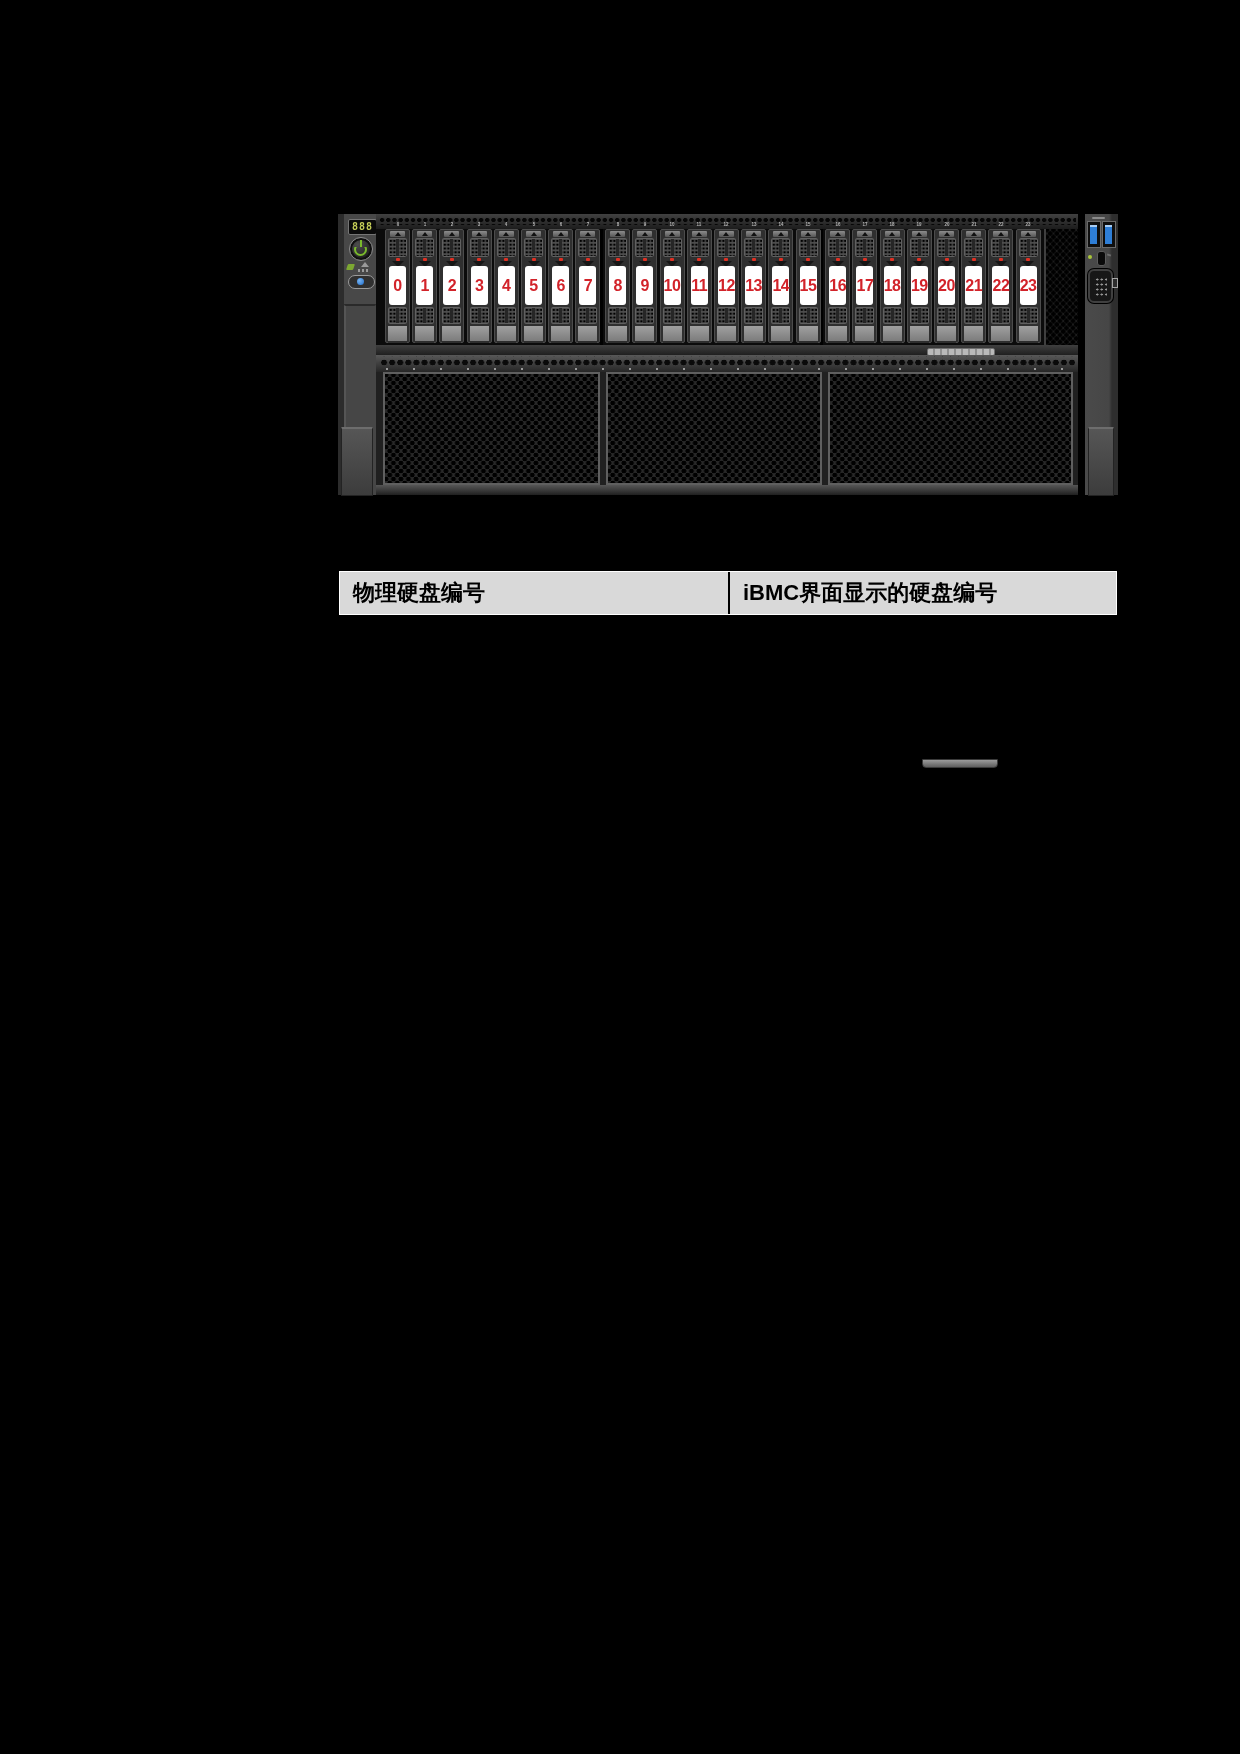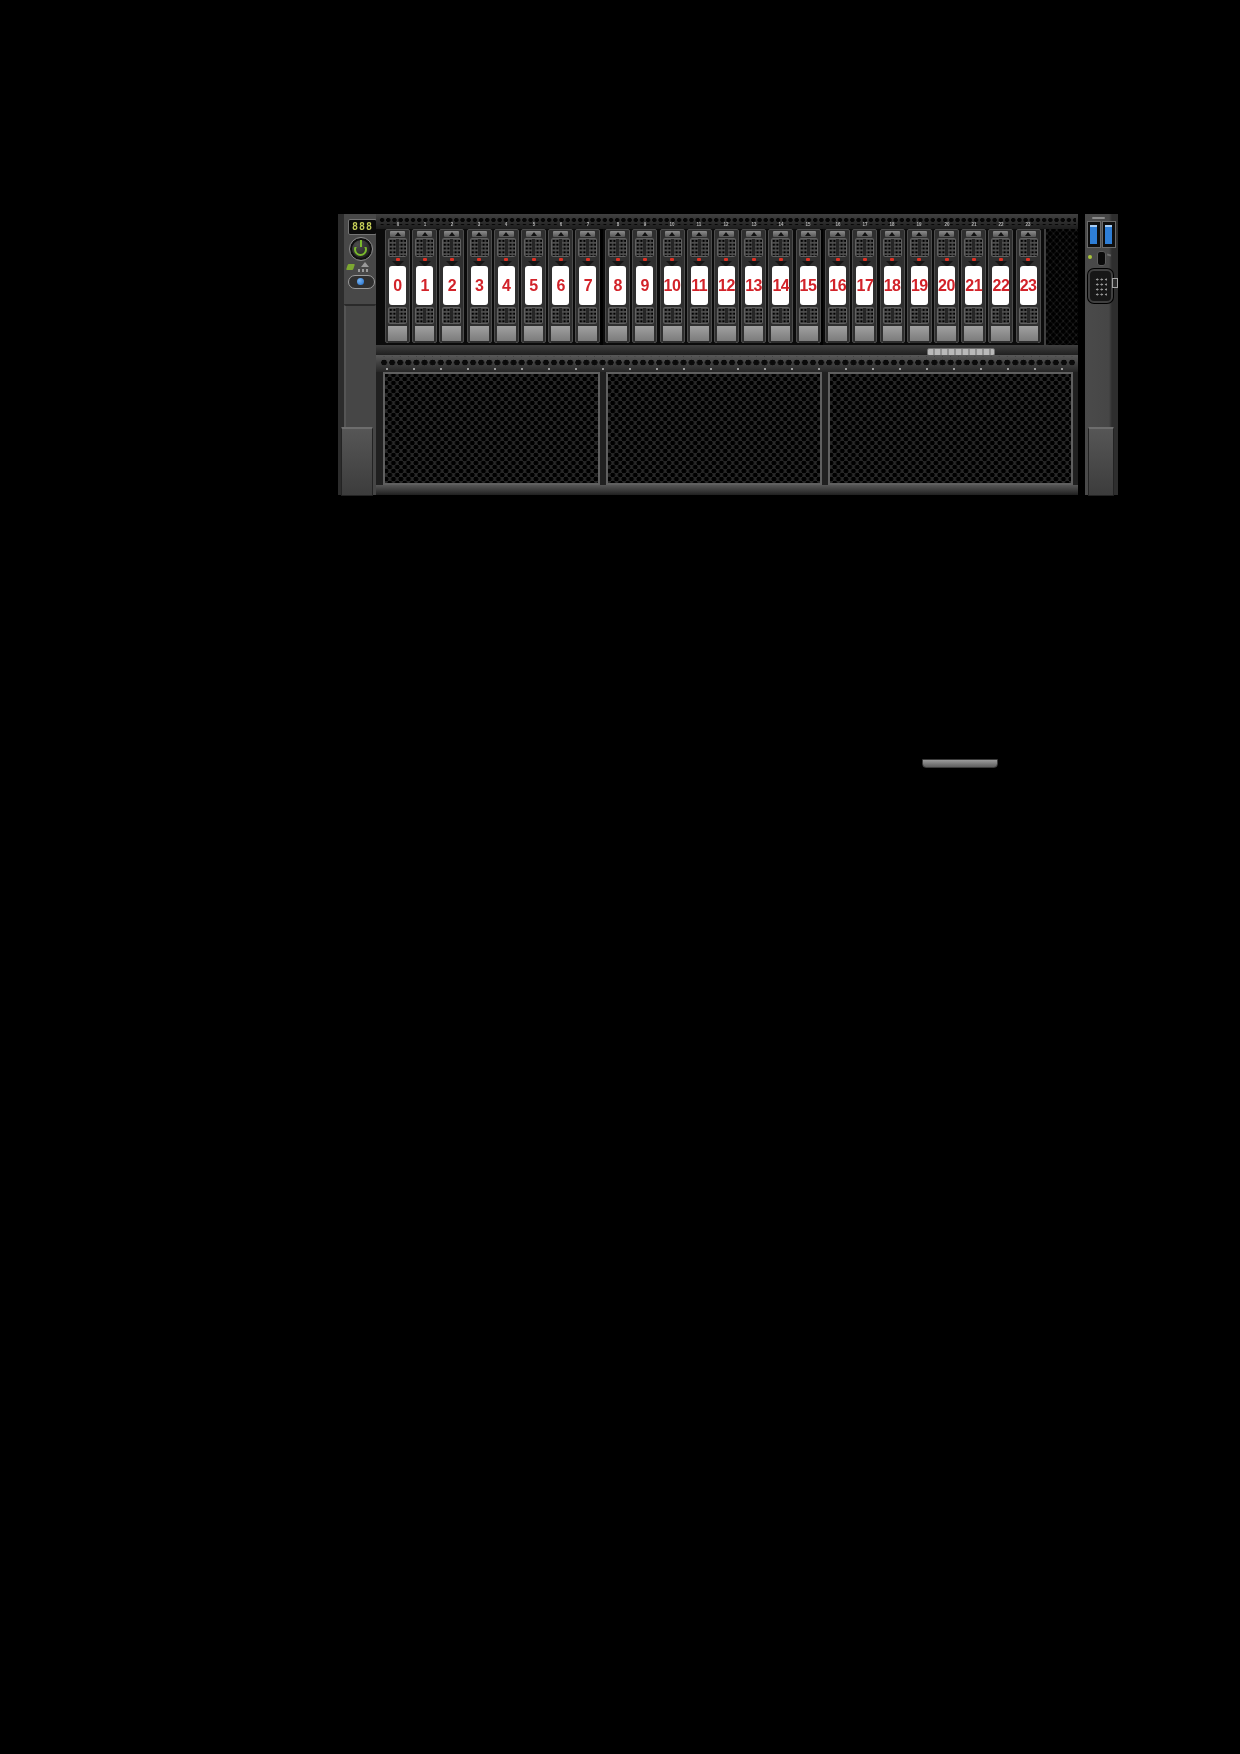--- a/index.html
+++ b/index.html
@@ -476,14 +476,18 @@
       <div class="io-key"></div>
       <div class="io-tick"></div>
       <div class="vga">
         <div class="vga-pins"></div>
       </div>
       <div class="vga-icon"></div>
       <div class="ear-handle"></div>
     </div>
   </div>
 
+  <div class="dtable">
+    <div class="cell c1">物理硬盘编号</div>
+    <div class="cell c2">iBMC界面显示的硬盘编号</div>
+  </div>
 
 </div>
 
 </body></html>

